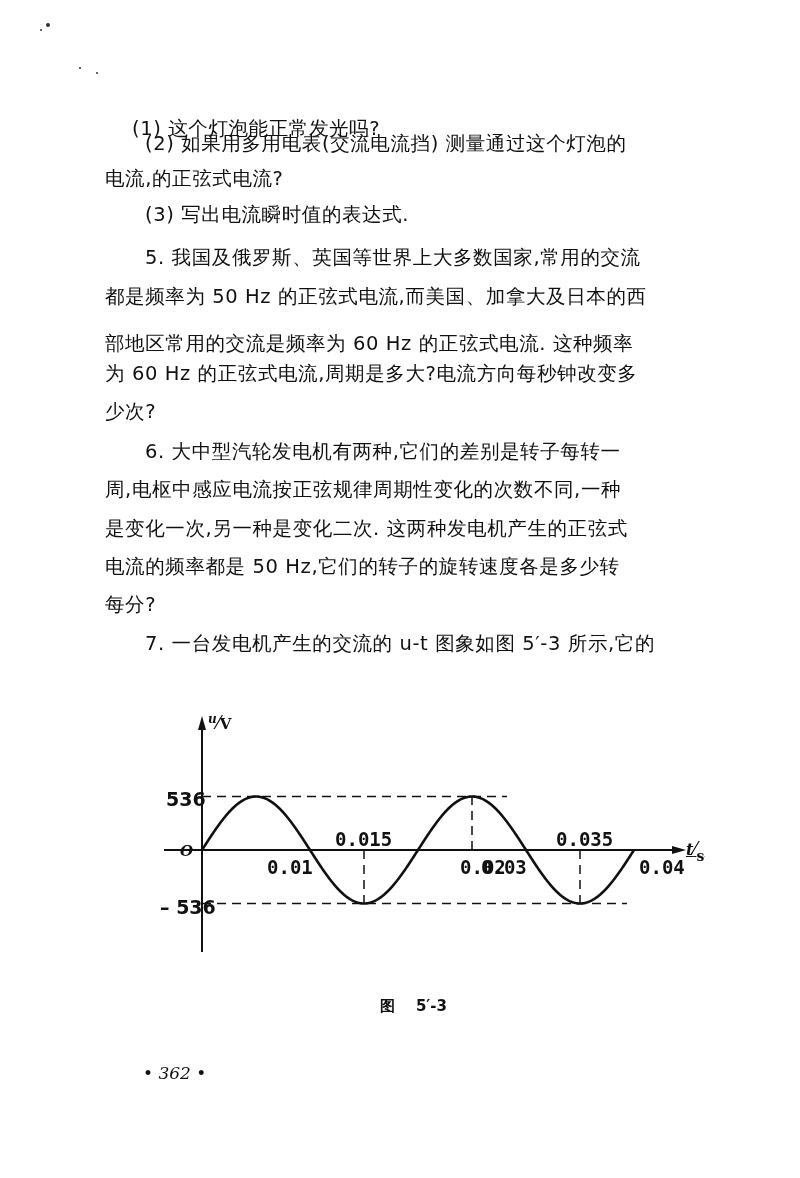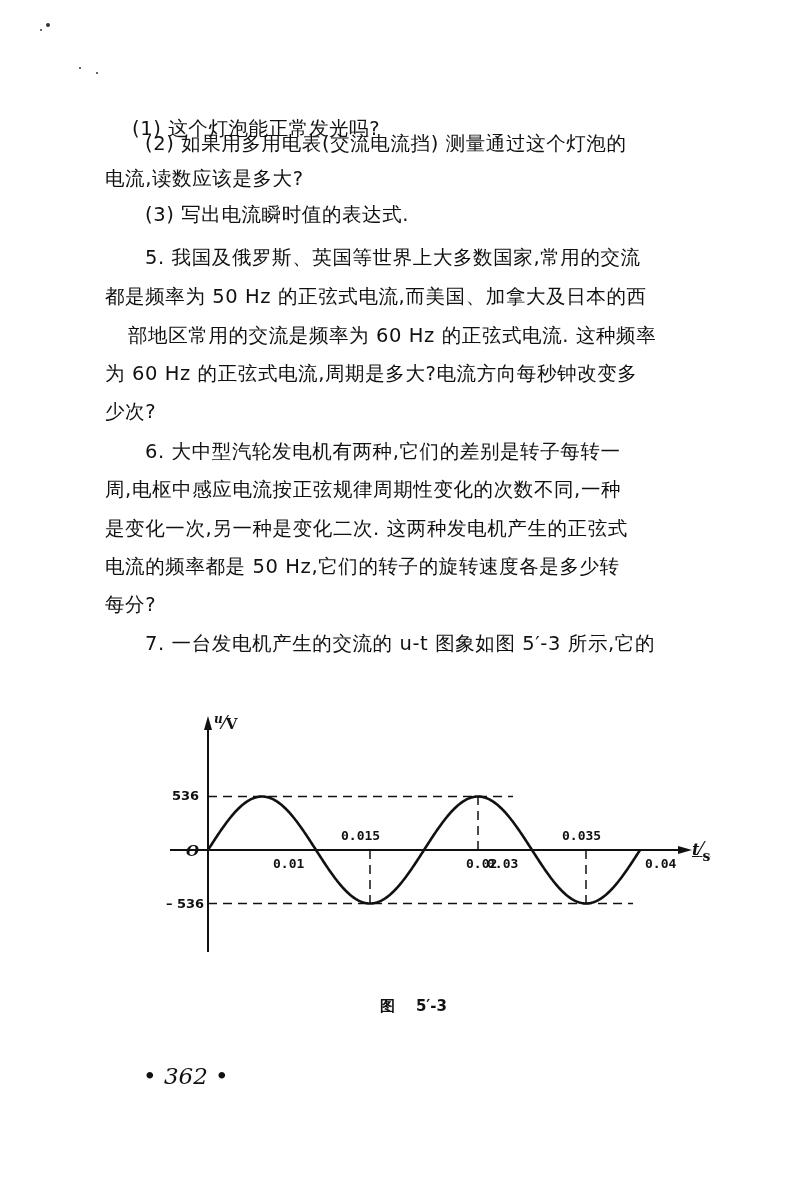--- a/index.html
+++ b/index.html
@@ -7,51 +7,51 @@
     width: 800px; height: 1178px; position: relative; overflow: hidden;
     font-family: "DejaVu Serif", "Liberation Serif", serif;
     color: #111;
   }
   .speck { position: absolute; background: #333; border-radius: 50%; }
   .line {
     position: absolute; font-size: 19.5px; line-height: 24px; white-space: nowrap;
     font-family: "DejaVu Sans", "Liberation Sans", sans-serif;
     letter-spacing: 0.6px;
   }
-  .chart { position: absolute; left: 8px; top: 690px; width: 656px; height: 290px; }
+  .chart { position: absolute; left: 2px; top: 690px; width: 656px; height: 290px; }
   .chart svg { position: absolute; left: 0; top: 0; }
   .lbl {
     position: absolute; font-family: "DejaVu Sans Mono", "Liberation Mono", monospace;
-    font-size: 13px; font-weight: bold; white-space: nowrap;
+    font-size: 19px; font-weight: bold; white-space: nowrap;
   }
   .caption {
     position: absolute; top: 997px; left: 380px; font-size: 15px; font-weight: bold;
     font-family: "DejaVu Sans", "Liberation Sans", sans-serif; white-space: pre;
   }
   .pageno {
-    position: absolute; top: 1063px; left: 143px; font-size: 23px; font-style: italic;
+    position: absolute; top: 1063px; left: 143px; font-size: 17px; font-style: italic;
     font-family: "DejaVu Serif", "Liberation Serif", serif; white-space: pre;
   }
 </style>
 </head>
 <body>
 
 <div class="speck" style="left:46px;top:23px;width:4px;height:4px;"></div>
 <div class="speck" style="left:40px;top:29px;width:2px;height:2px;"></div>
 <div class="speck" style="left:79px;top:67px;width:2px;height:2px;"></div>
 <div class="speck" style="left:96px;top:72px;width:2px;height:2px;"></div>
 
 <div id="text-body">
     <div class="line" style="left: 132px; top: 86px; margin-top: 31px;">(1) 这个灯泡能正常发光吗?</div>
     <div class="line" style="left: 145px; top: 132px;">(2) 如果用多用电表(交流电流挡) 测量通过这个灯泡的</div>
-    <div class="line" style="left: 105px; top: 167px;">电流,读数应该是多大?</div>
+    <div class="line" style="left: 105px; top: 167px;">电流,的正弦式电流?</div>
     <div class="line" style="left: 145px; top: 203px;">(3) 写出电流瞬时值的表达式.</div>
     <div class="line" style="left: 145px; top: 246px;">5. 我国及俄罗斯、英国等世界上大多数国家,常用的交流</div>
     <div class="line" style="left: 105px; top: 285px;">都是频率为 50 Hz 的正弦式电流,而美国、加拿大及日本的西</div>
-    <div class="line" style="left: 105px; top: 324px; margin-left: 23px;">部地区常用的交流是频率为 60 Hz 的正弦式电流. 这种频率</div>
+    <div class="line" style="left: 105px; top: 332px;">部地区常用的交流是频率为 60 Hz 的正弦式电流. 这种频率</div>
     <div class="line" style="left: 105px; top: 362px;">为 60 Hz 的正弦式电流,周期是多大?电流方向每秒钟改变多</div>
     <div class="line" style="left: 105px; top: 400px;">少次?</div>
     <div class="line" style="left: 145px; top: 440px;">6. 大中型汽轮发电机有两种,它们的差别是转子每转一</div>
     <div class="line" style="left: 105px; top: 478px;">周,电枢中感应电流按正弦规律周期性变化的次数不同,一种</div>
     <div class="line" style="left: 105px; top: 517px;">是变化一次,另一种是变化二次. 这两种发电机产生的正弦式</div>
     <div class="line" style="left: 105px; top: 555px;">电流的频率都是 50 Hz,它们的转子的旋转速度各是多少转</div>
     <div class="line" style="left: 105px; top: 593px;">每分?</div>
     <div class="line" style="left: 145px; top: 632px;">7. 一台发电机产生的交流的 u-t 图象如图 5′-3 所示,它的</div>
   </div>
 

